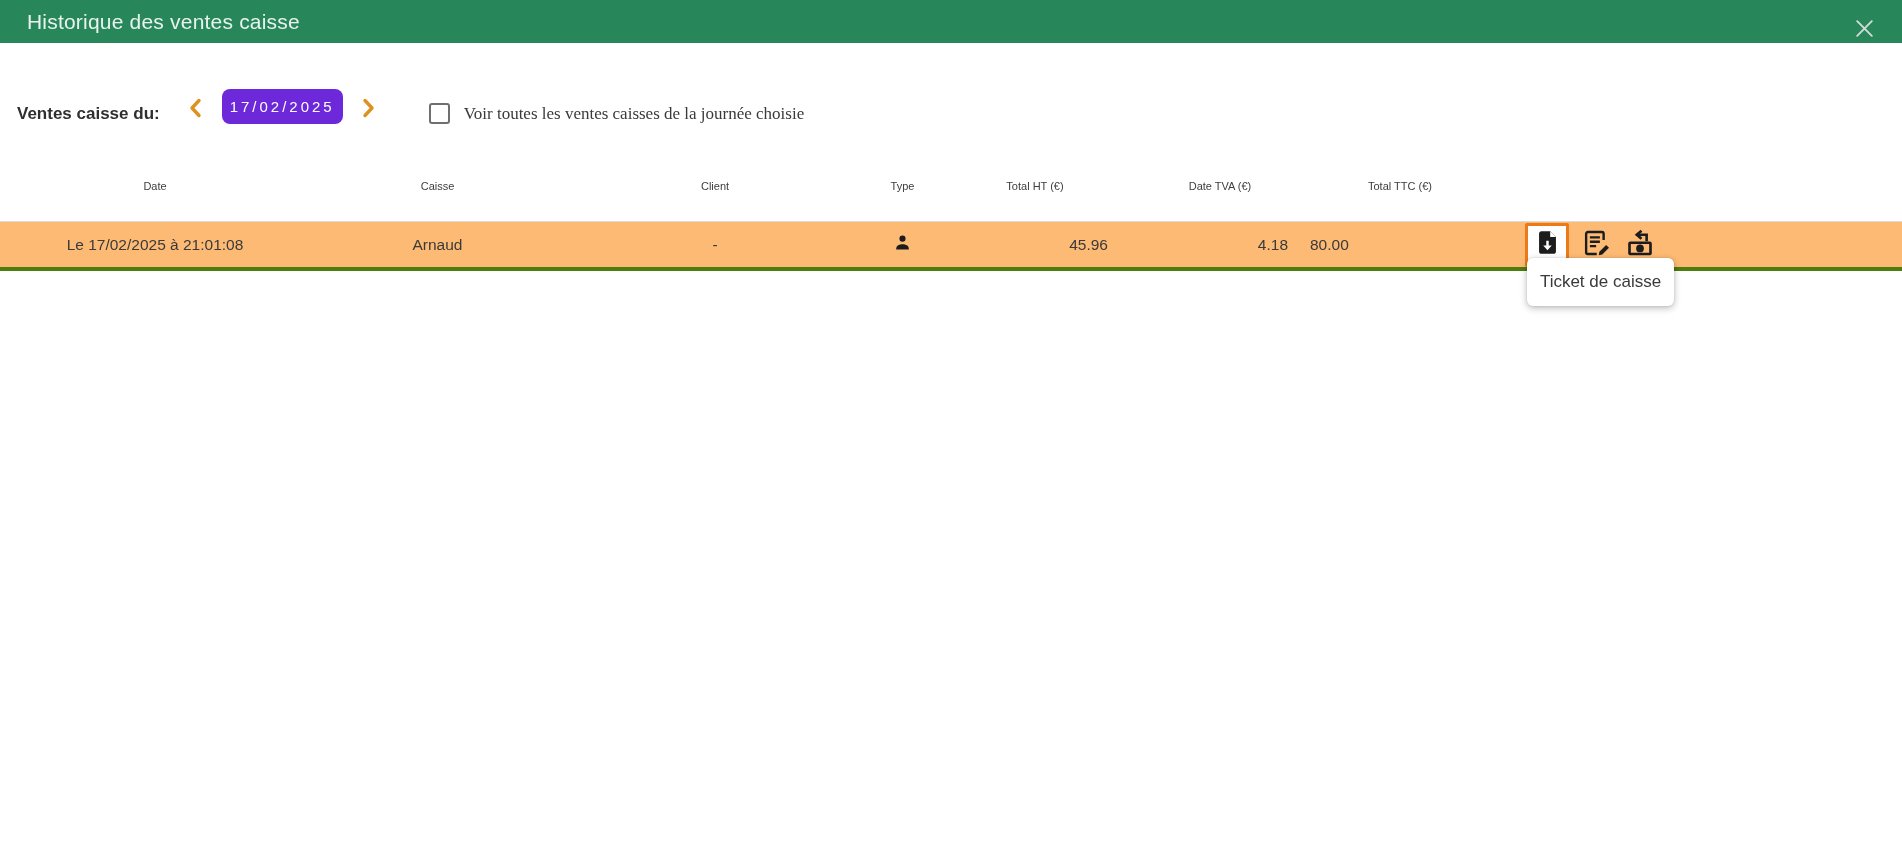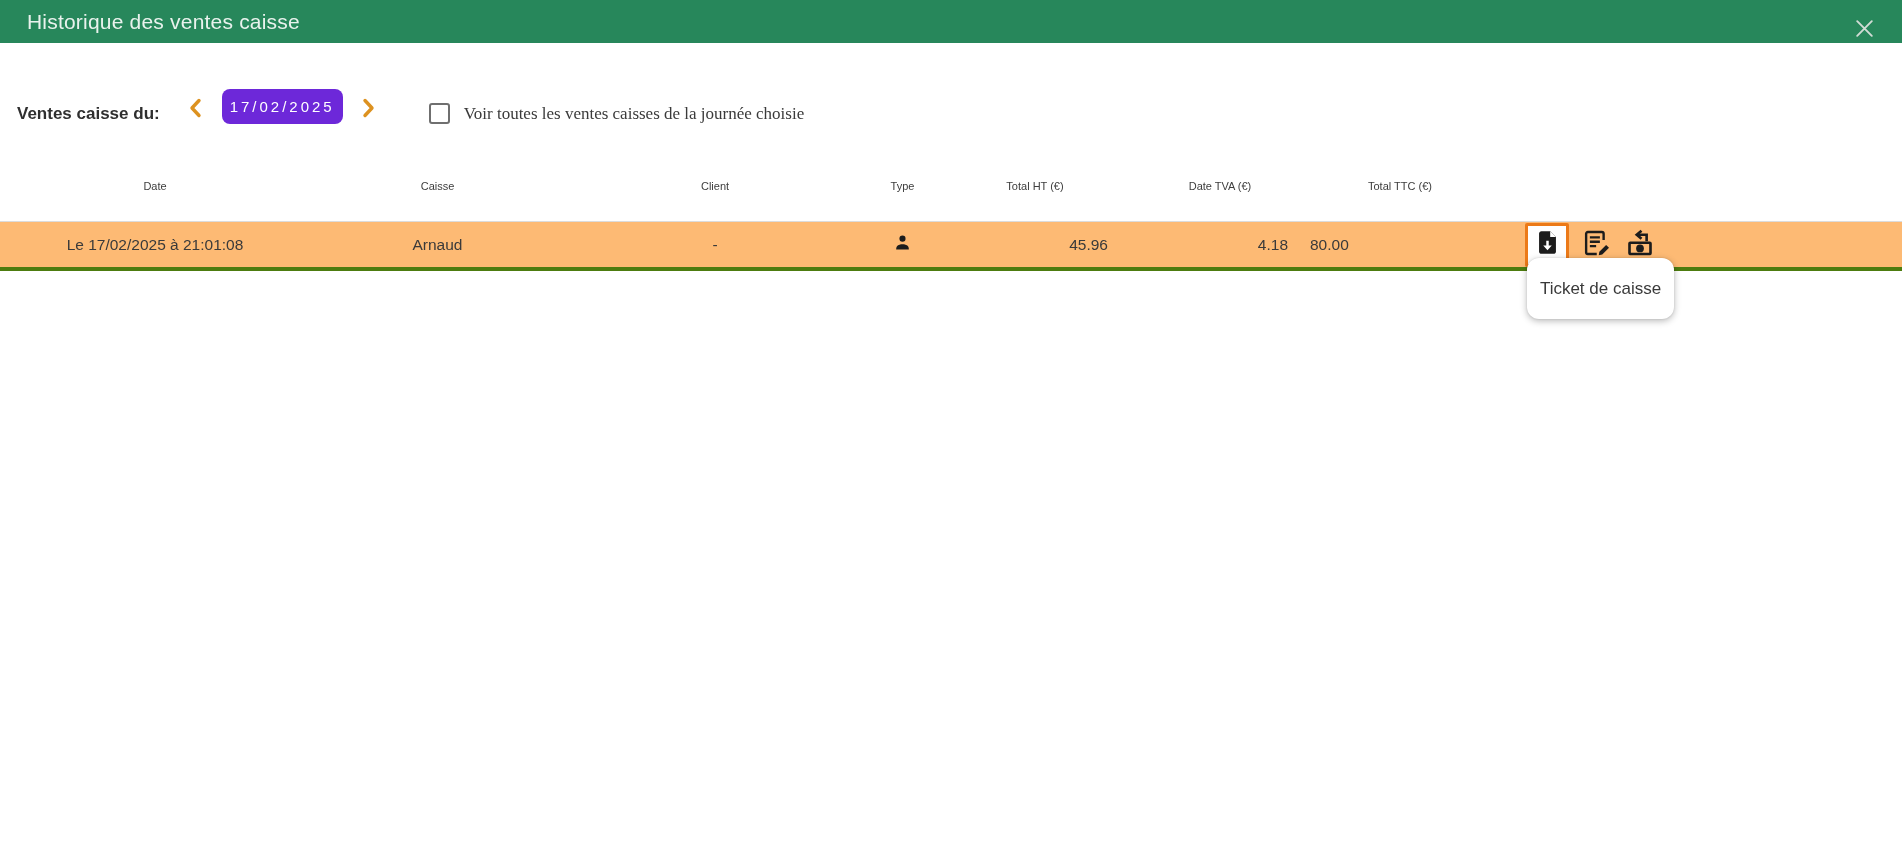--- a/index.html
+++ b/index.html
@@ -46,22 +46,22 @@
   .c-tva { width:180px; text-align:right; padding-right:22px; }
   .c-ttc { width:180px; text-align:left; padding-right:22px; }
   .thead .c-ht, .thead .c-tva, .thead .c-ttc { text-align:center; padding-right:0; }
 
   .actions { display:flex; align-items:center; margin-left:35px; gap:13px; }
   .icon-btn { display:flex; align-items:center; justify-content:center; cursor:pointer; }
   .icon-btn.highlight { width:44px; height:44px; background:#ffffff;
                         border:3px solid #EC7A18; border-radius:2px; }
 
   
-  .tooltip { position:absolute; left:1527px; top:258px; width:147px; height:61px;
-             background:#ffffff; border-radius:12px;
+  .tooltip { position:absolute; left:1527px; top:258px; width:147px; height:48px;
+             background:#ffffff; border-radius:6px;
              box-shadow:0 2px 7px rgba(0,0,0,.28), 0 0 2px rgba(0,0,0,.12);
              display:flex; align-items:center; justify-content:center;
              font-size:17px; color:#3a3a3a; z-index:10; }
 </style>
 </head>
 <body>
 
 <div class="stage">
 
   <div class="titlebar">

